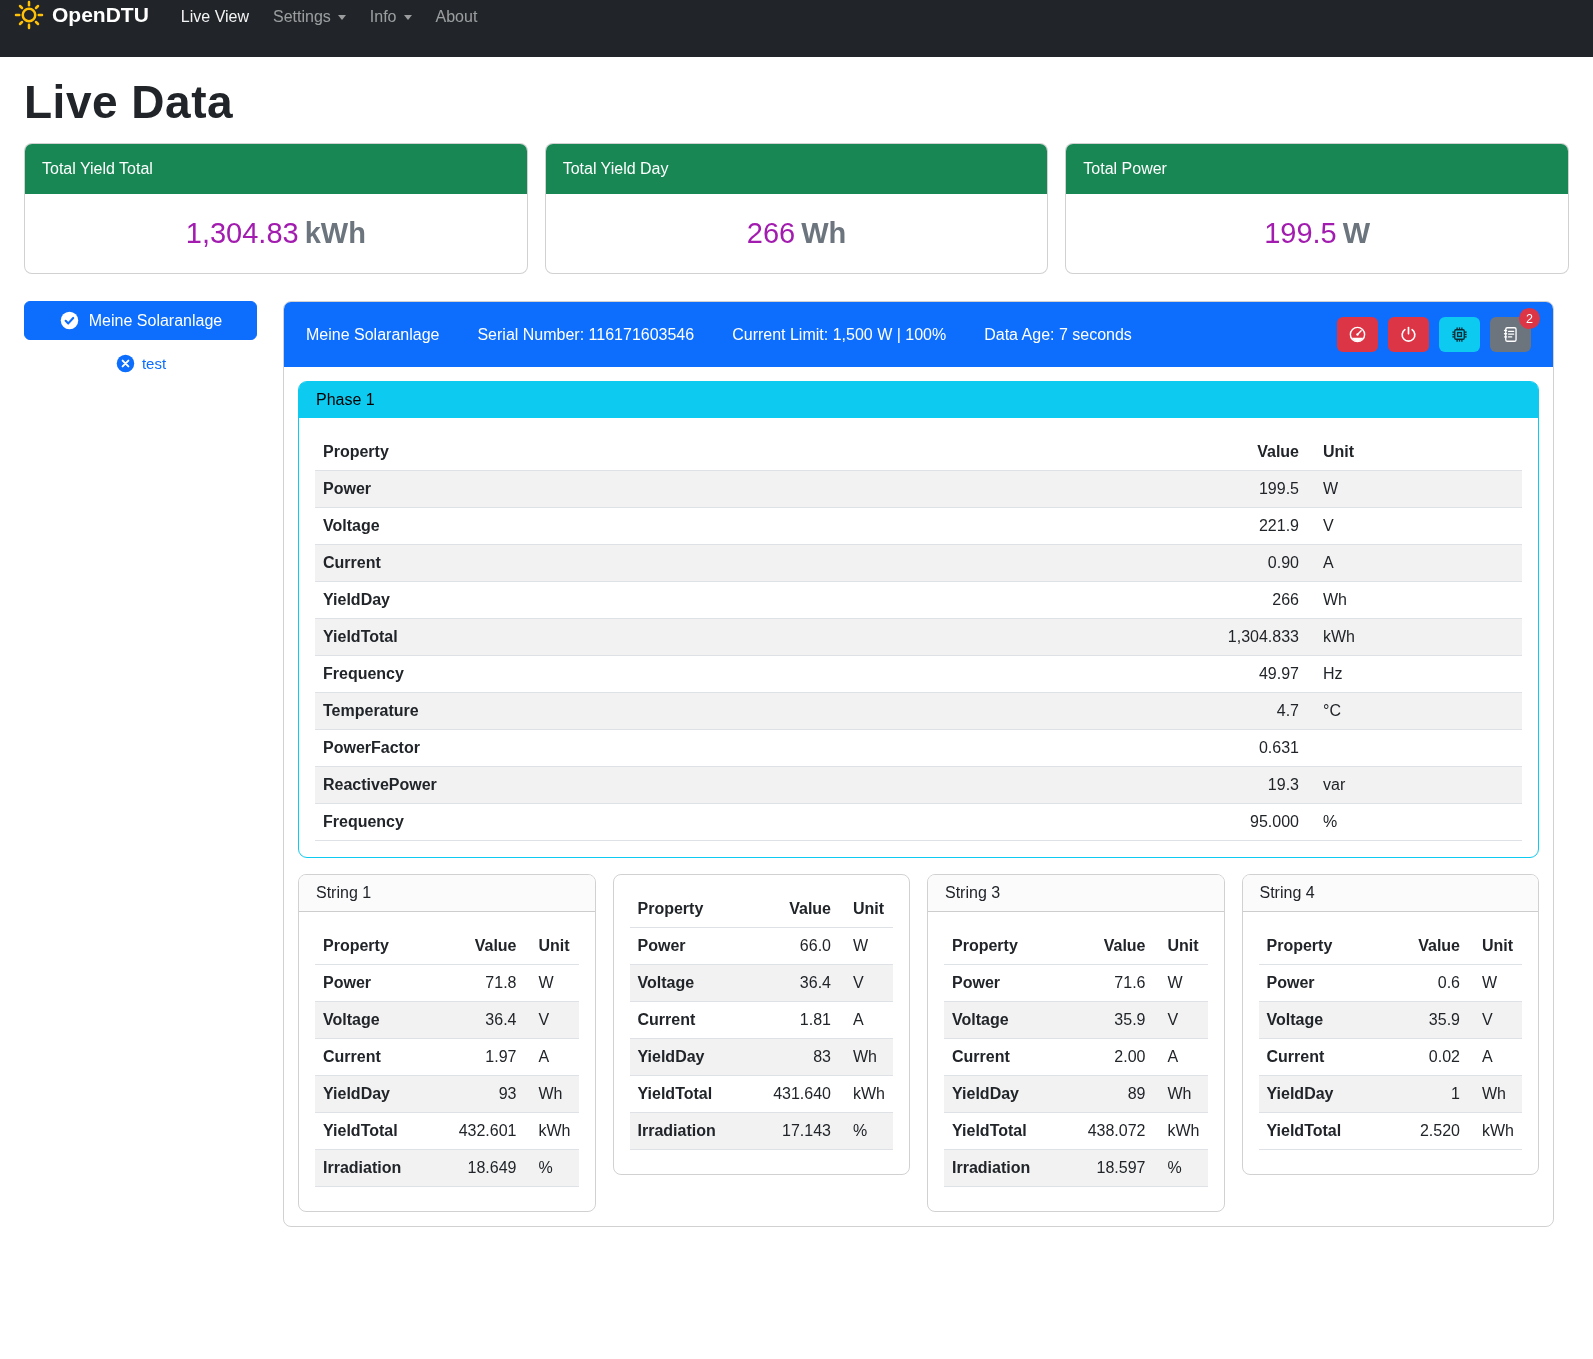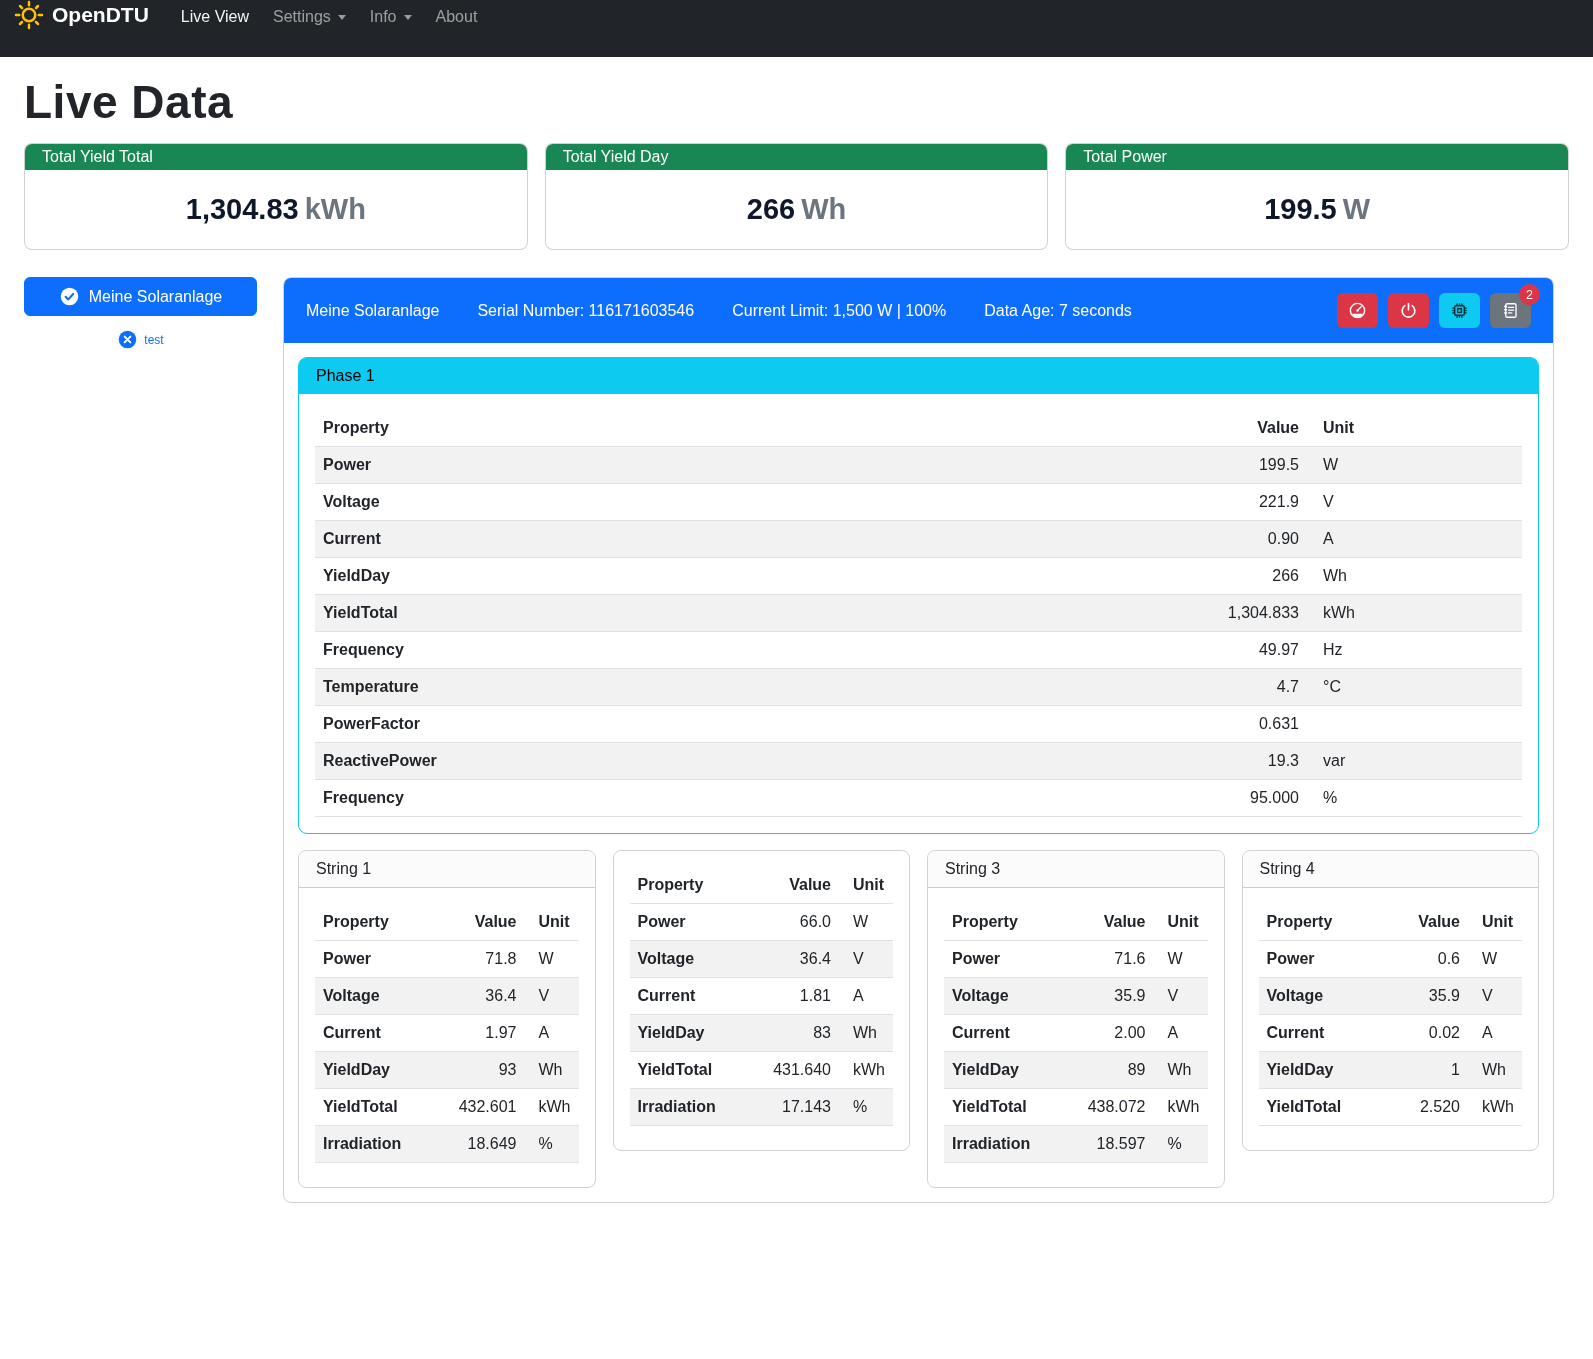--- a/index.html
+++ b/index.html
@@ -17,29 +17,29 @@
   .lang-select { background:#fff; color:#212529; border-radius:6px; height:38px; display:flex; align-items:center; gap:18px; padding:0 14px; font-size:16px; cursor:pointer; }
   .logout-btn { background:transparent; border:1px solid #dc3545; color:#dc3545; font-size:16px; border-radius:6px; height:38px; padding:0 13px; cursor:pointer; font-family:inherit; }
 
   
   .container { padding:0 24px; }
   .page-title { font-size:46px; font-weight:600; margin:18px 0 14px 0; letter-spacing:.5px; }
 
   .summary-row { display:grid; grid-template-columns:1fr 1fr 1fr; gap:17px; }
   .card { border:1px solid rgba(0,0,0,.18); border-radius:8px; background:#fff; overflow:visible; }
   .summary-card { overflow:hidden; }
-  .summary-card .card-header { background:#198754; color:#fff; font-size:16px; padding:4px 17px; }
+  .summary-card .card-header { background:#198754; color:#fff; font-size:16px; padding:16px 17px; }
   .summary-card .card-body { padding:23px 16px; text-align:center; font-size:29px; }
-  .summary-value { font-weight:700; color:#0f172a;margin-top:8px; }
+  .summary-value { font-weight:400; color:#a21caf;margin-top:8px; }
   .summary-unit { color:#6c757d; font-weight:600; margin-left:6px; }
 
   .main-row { display:flex; margin-top:27px; gap:26px; padding-bottom:28px; }
   .sidebar { width:233px; flex:0 0 233px; }
   .inverter-select-btn { width:100%; background:#0d6efd; border:1px solid #0d6efd; color:#fff; font-size:16px; border-radius:6px; padding:8px 10px; display:flex; align-items:center; justify-content:center; gap:9px; cursor:pointer; font-family:inherit; }
-  .inverter-alt { margin-top:13px; display:flex; align-items:center; justify-content:center; gap:6px; color:#0d6efd; font-size:12px; cursor:pointer; }
+  .inverter-alt { margin-top:13px; display:flex; align-items:center; justify-content:center; gap:6px; color:#0d6efd; font-size:15px; cursor:pointer; }
 
   .inverter-card { flex:1; margin-right:15px; border:1px solid rgba(0,0,0,.18); border-radius:8px; }
   .inverter-header { background:#0d6efd; color:#fff; border-radius:7px 7px 0 0; display:flex; align-items:center; gap:38px; padding:15px 22px; font-size:16px; }
   .inverter-header .spacer { margin-left:auto; }
   .icon-btns { display:flex; gap:10px; }
   .icon-btn { width:41px; height:35px; border:none; border-radius:6px; display:flex; align-items:center; justify-content:center; cursor:pointer; position:relative; }
   .icon-btn.danger { background:#dc3545; }
   .icon-btn.info { background:#0dcaf0; }
   .icon-btn.secondary { background:#6c757d; }
   .badge { position:absolute; top:-9px; right:-9px; background:#dc3545; color:#fff; width:21px; height:21px; border-radius:50%; font-size:12.5px; display:flex; align-items:center; justify-content:center; font-weight:400; }

